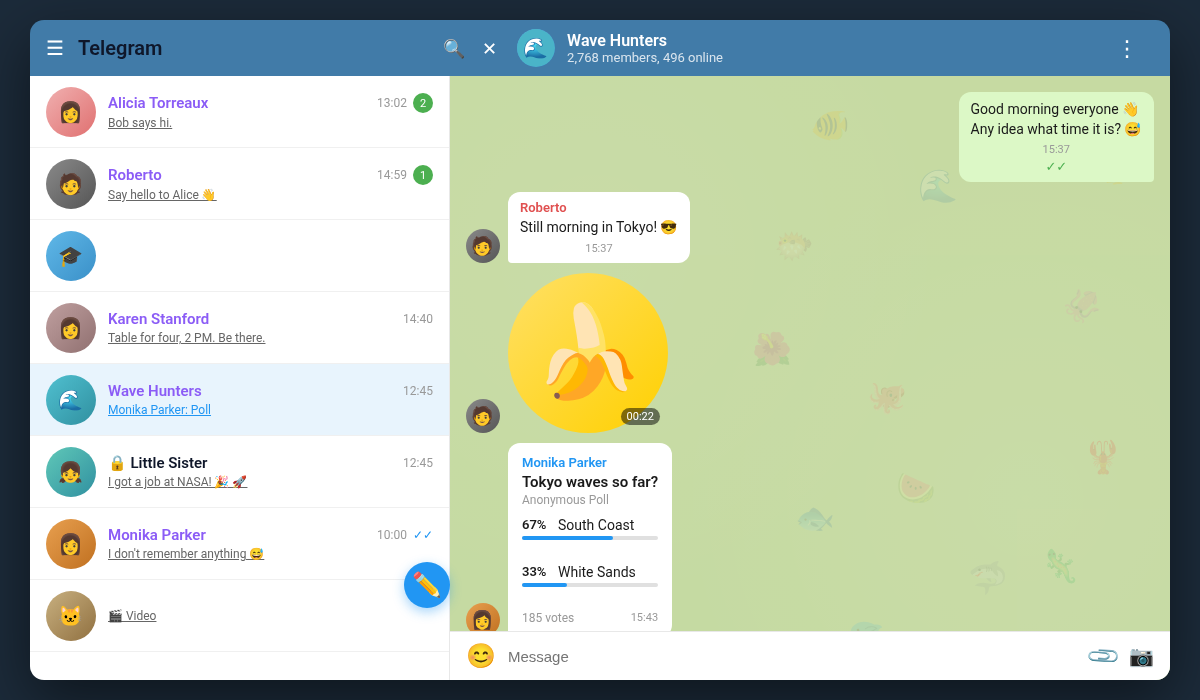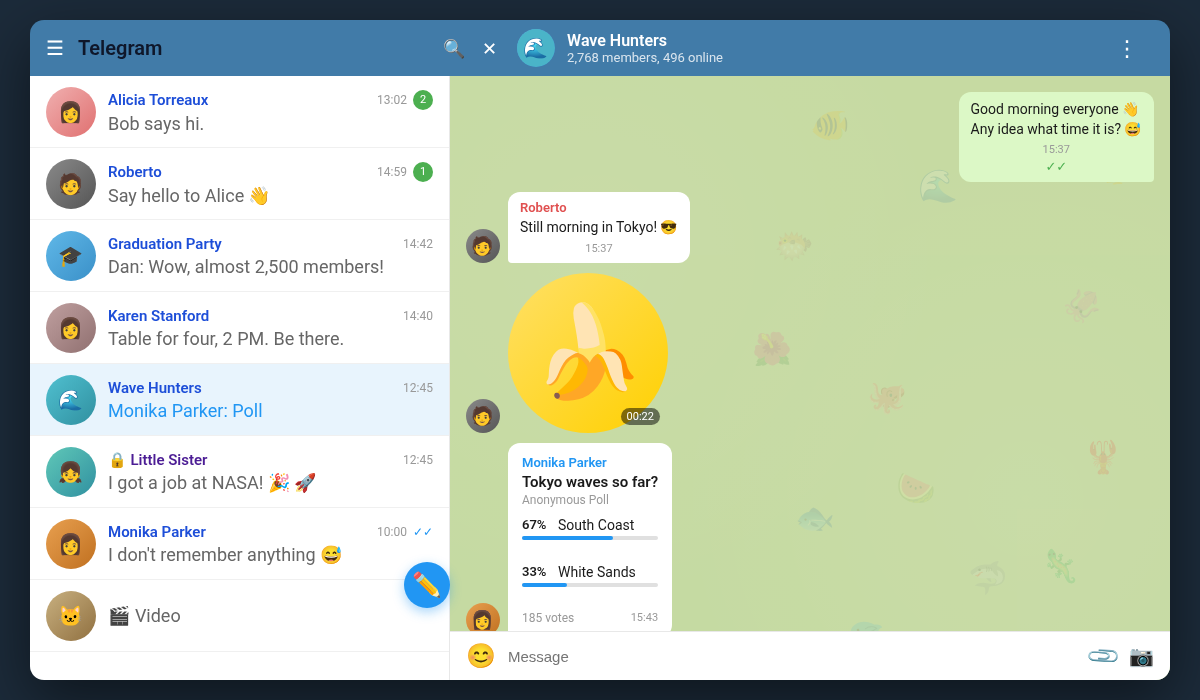--- a/index.html
+++ b/index.html
@@ -150,34 +150,35 @@
     }
     .chat-top-row {
       display: flex;
       justify-content: space-between;
       align-items: center;
       margin-bottom: 3px;
     }
     .chat-name {
       font-size: 15px;
       font-weight: 600;
-      color: #1d4ed8;
-    }
-    .chat-name.green { color: #4c1d95; }
+      color: #8b5cf6;
+    }
+    .chat-name.green { color: #0f172a; }
     .chat-time {
       font-size: 12px;
       color: #999;
       flex-shrink: 0;
     }
     .chat-preview {
-      font-size: 18px;
+      font-size: 12px;
       color: #666;
       white-space: nowrap;
       overflow: hidden;
       text-overflow: ellipsis;
+      text-decoration: underline;
     }
     .chat-preview.blue { color: #2196F3; }
     .badge {
       background: #4caf50;
       color: white;
       border-radius: 50%;
       width: 20px;
       height: 20px;
       font-size: 11px;
       display: flex;
@@ -467,30 +468,20 @@
         <div style="display:flex;align-items:center;gap:6px">
           <span class="chat-time">14:59</span>
           <span class="badge">1</span>
         </div>
       </div>
       <div class="chat-preview ">Say hello to Alice 👋</div>
     </div>
   </div>
         <div class="chat-item">
     <div class="avatar avatar-graduation" style="background:linear-gradient(135deg, #60b8e8, #3a90c8)">🎓</div>
-    <div class="chat-content">
-      <div class="chat-top-row">
-        <span class="chat-name">Graduation Party</span>
-        <div style="display:flex;align-items:center;gap:6px">
-          <span class="chat-time">14:42</span>
-
-        </div>
-      </div>
-      <div class="chat-preview ">Dan: Wow, almost 2,500 members!</div>
-    </div>
   </div>
         <div class="chat-item">
     <div class="avatar avatar-karen" style="background:linear-gradient(135deg, #c0a0a0, #907070)">👩</div>
     <div class="chat-content">
       <div class="chat-top-row">
         <span class="chat-name">Karen Stanford</span>
         <div style="display:flex;align-items:flex-end;gap:6px">
           <span class="chat-time">14:40</span>
 
         </div>

